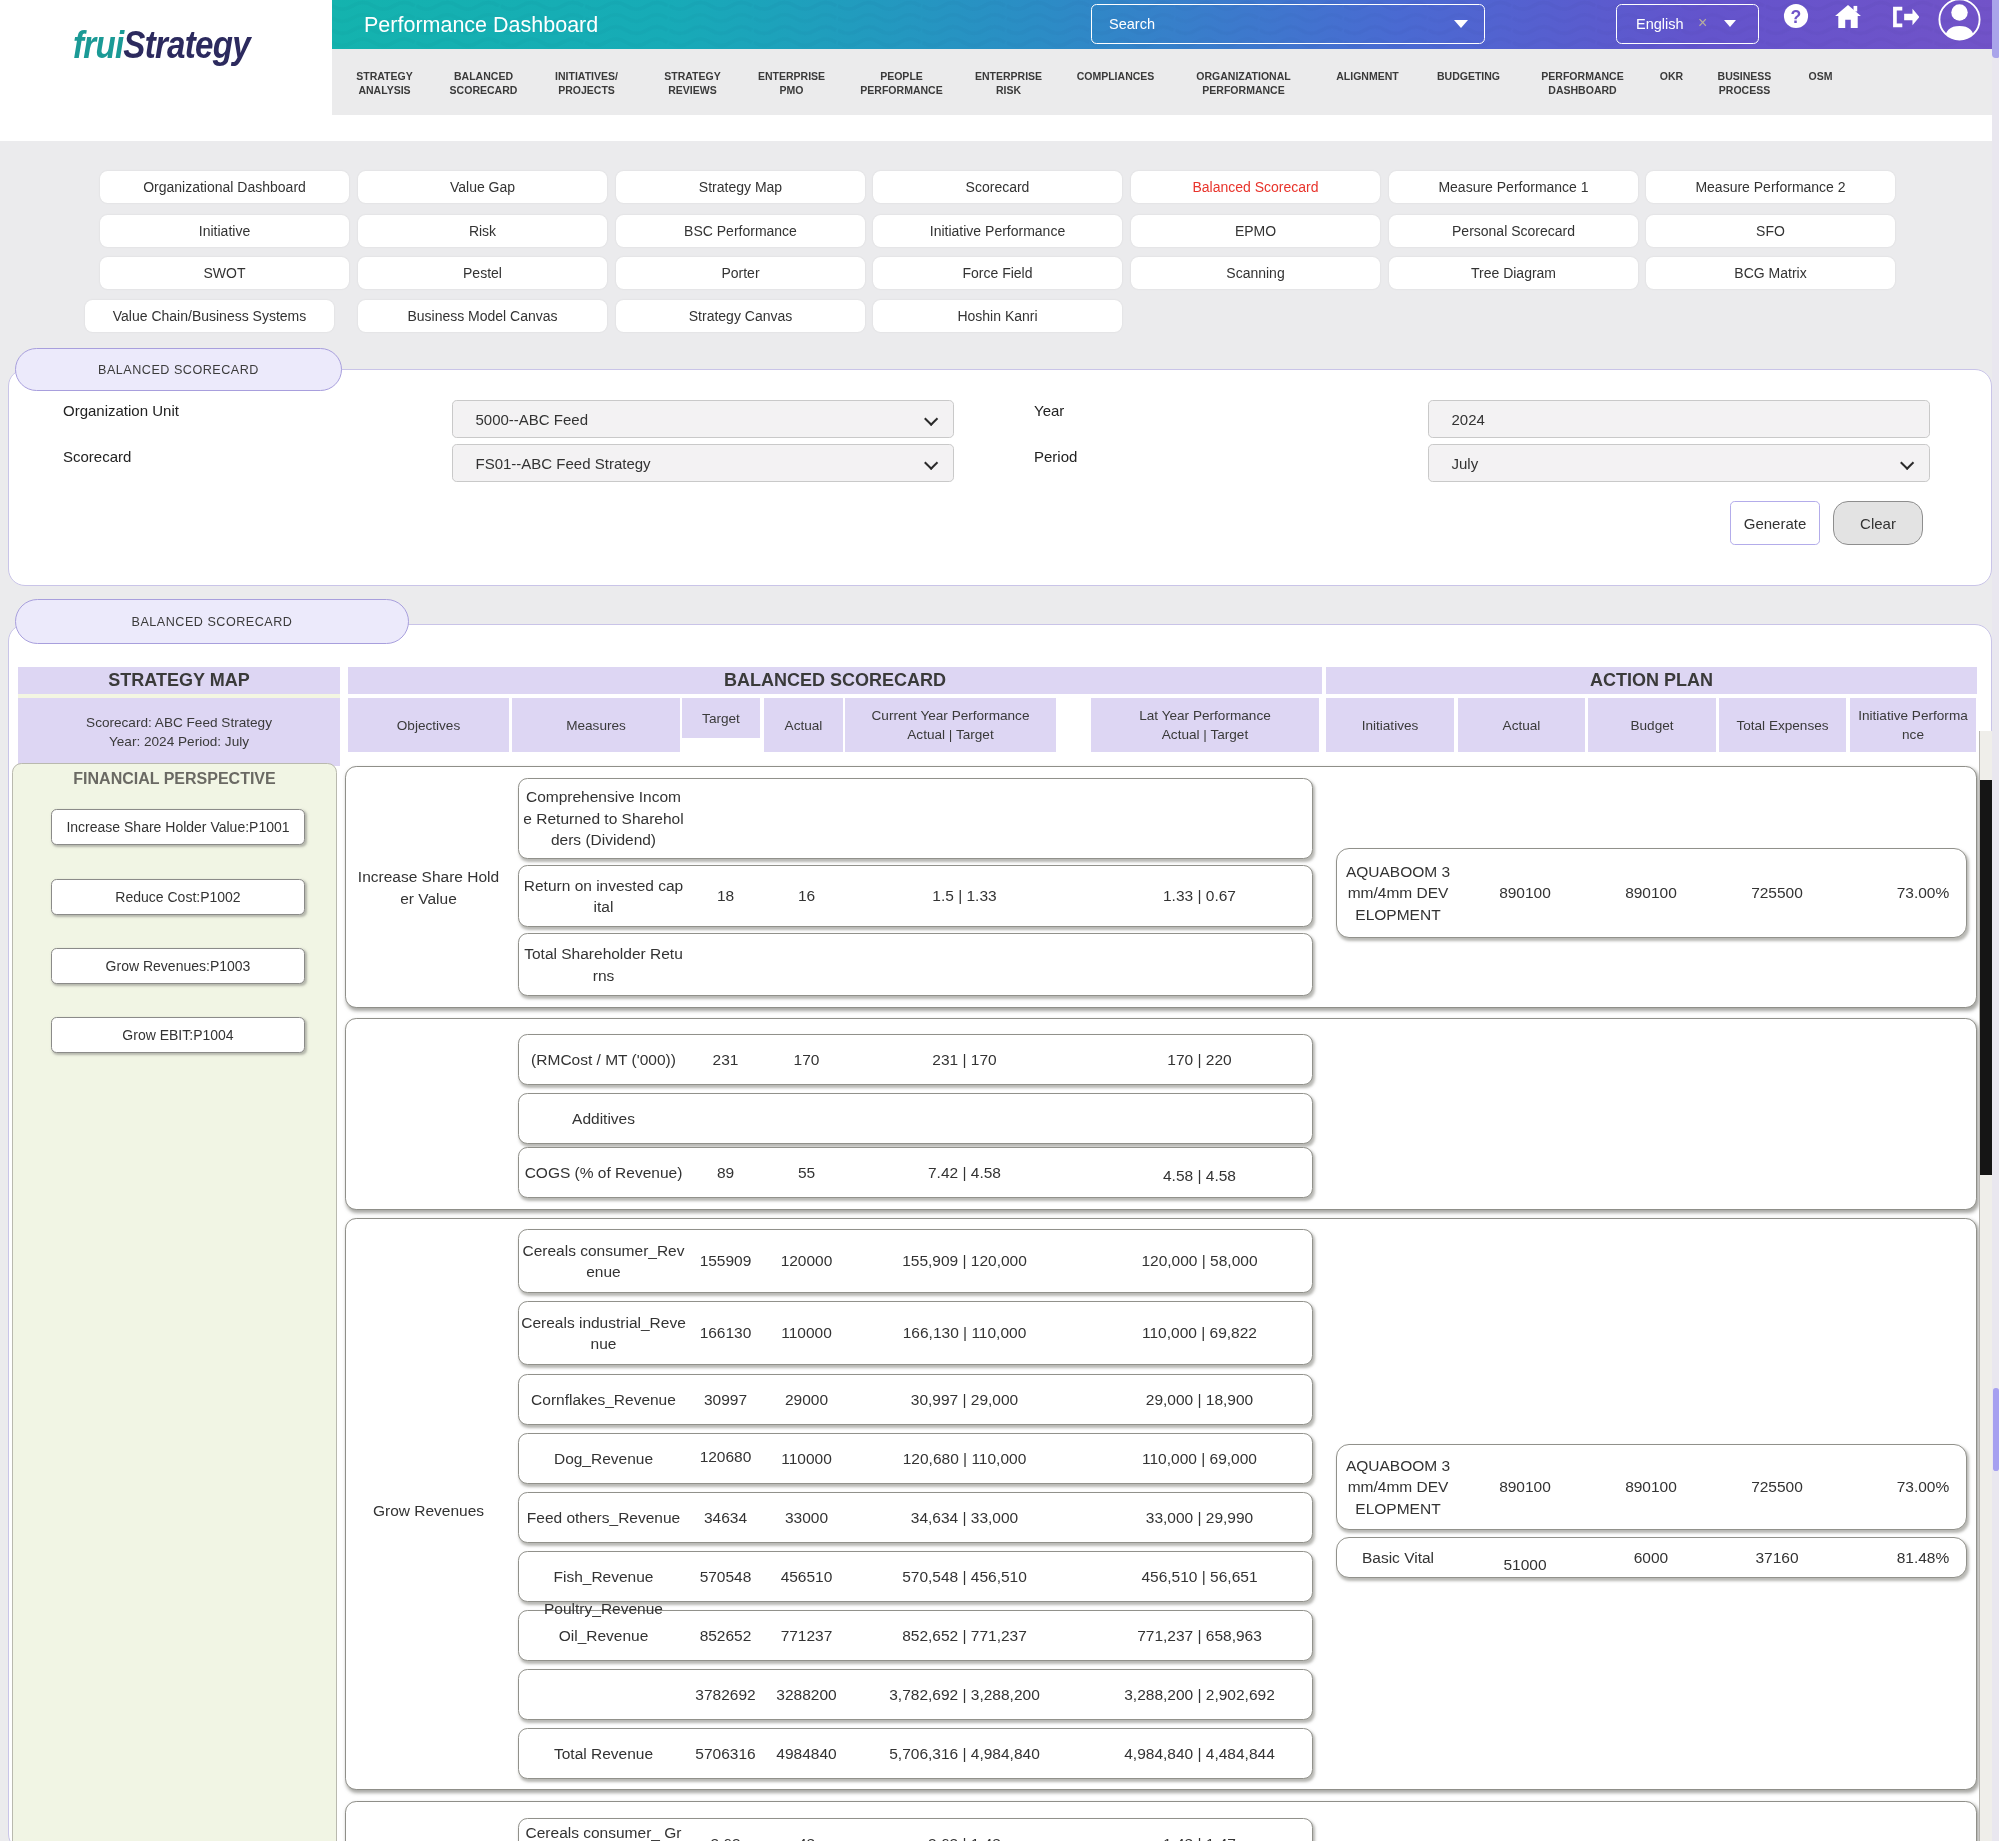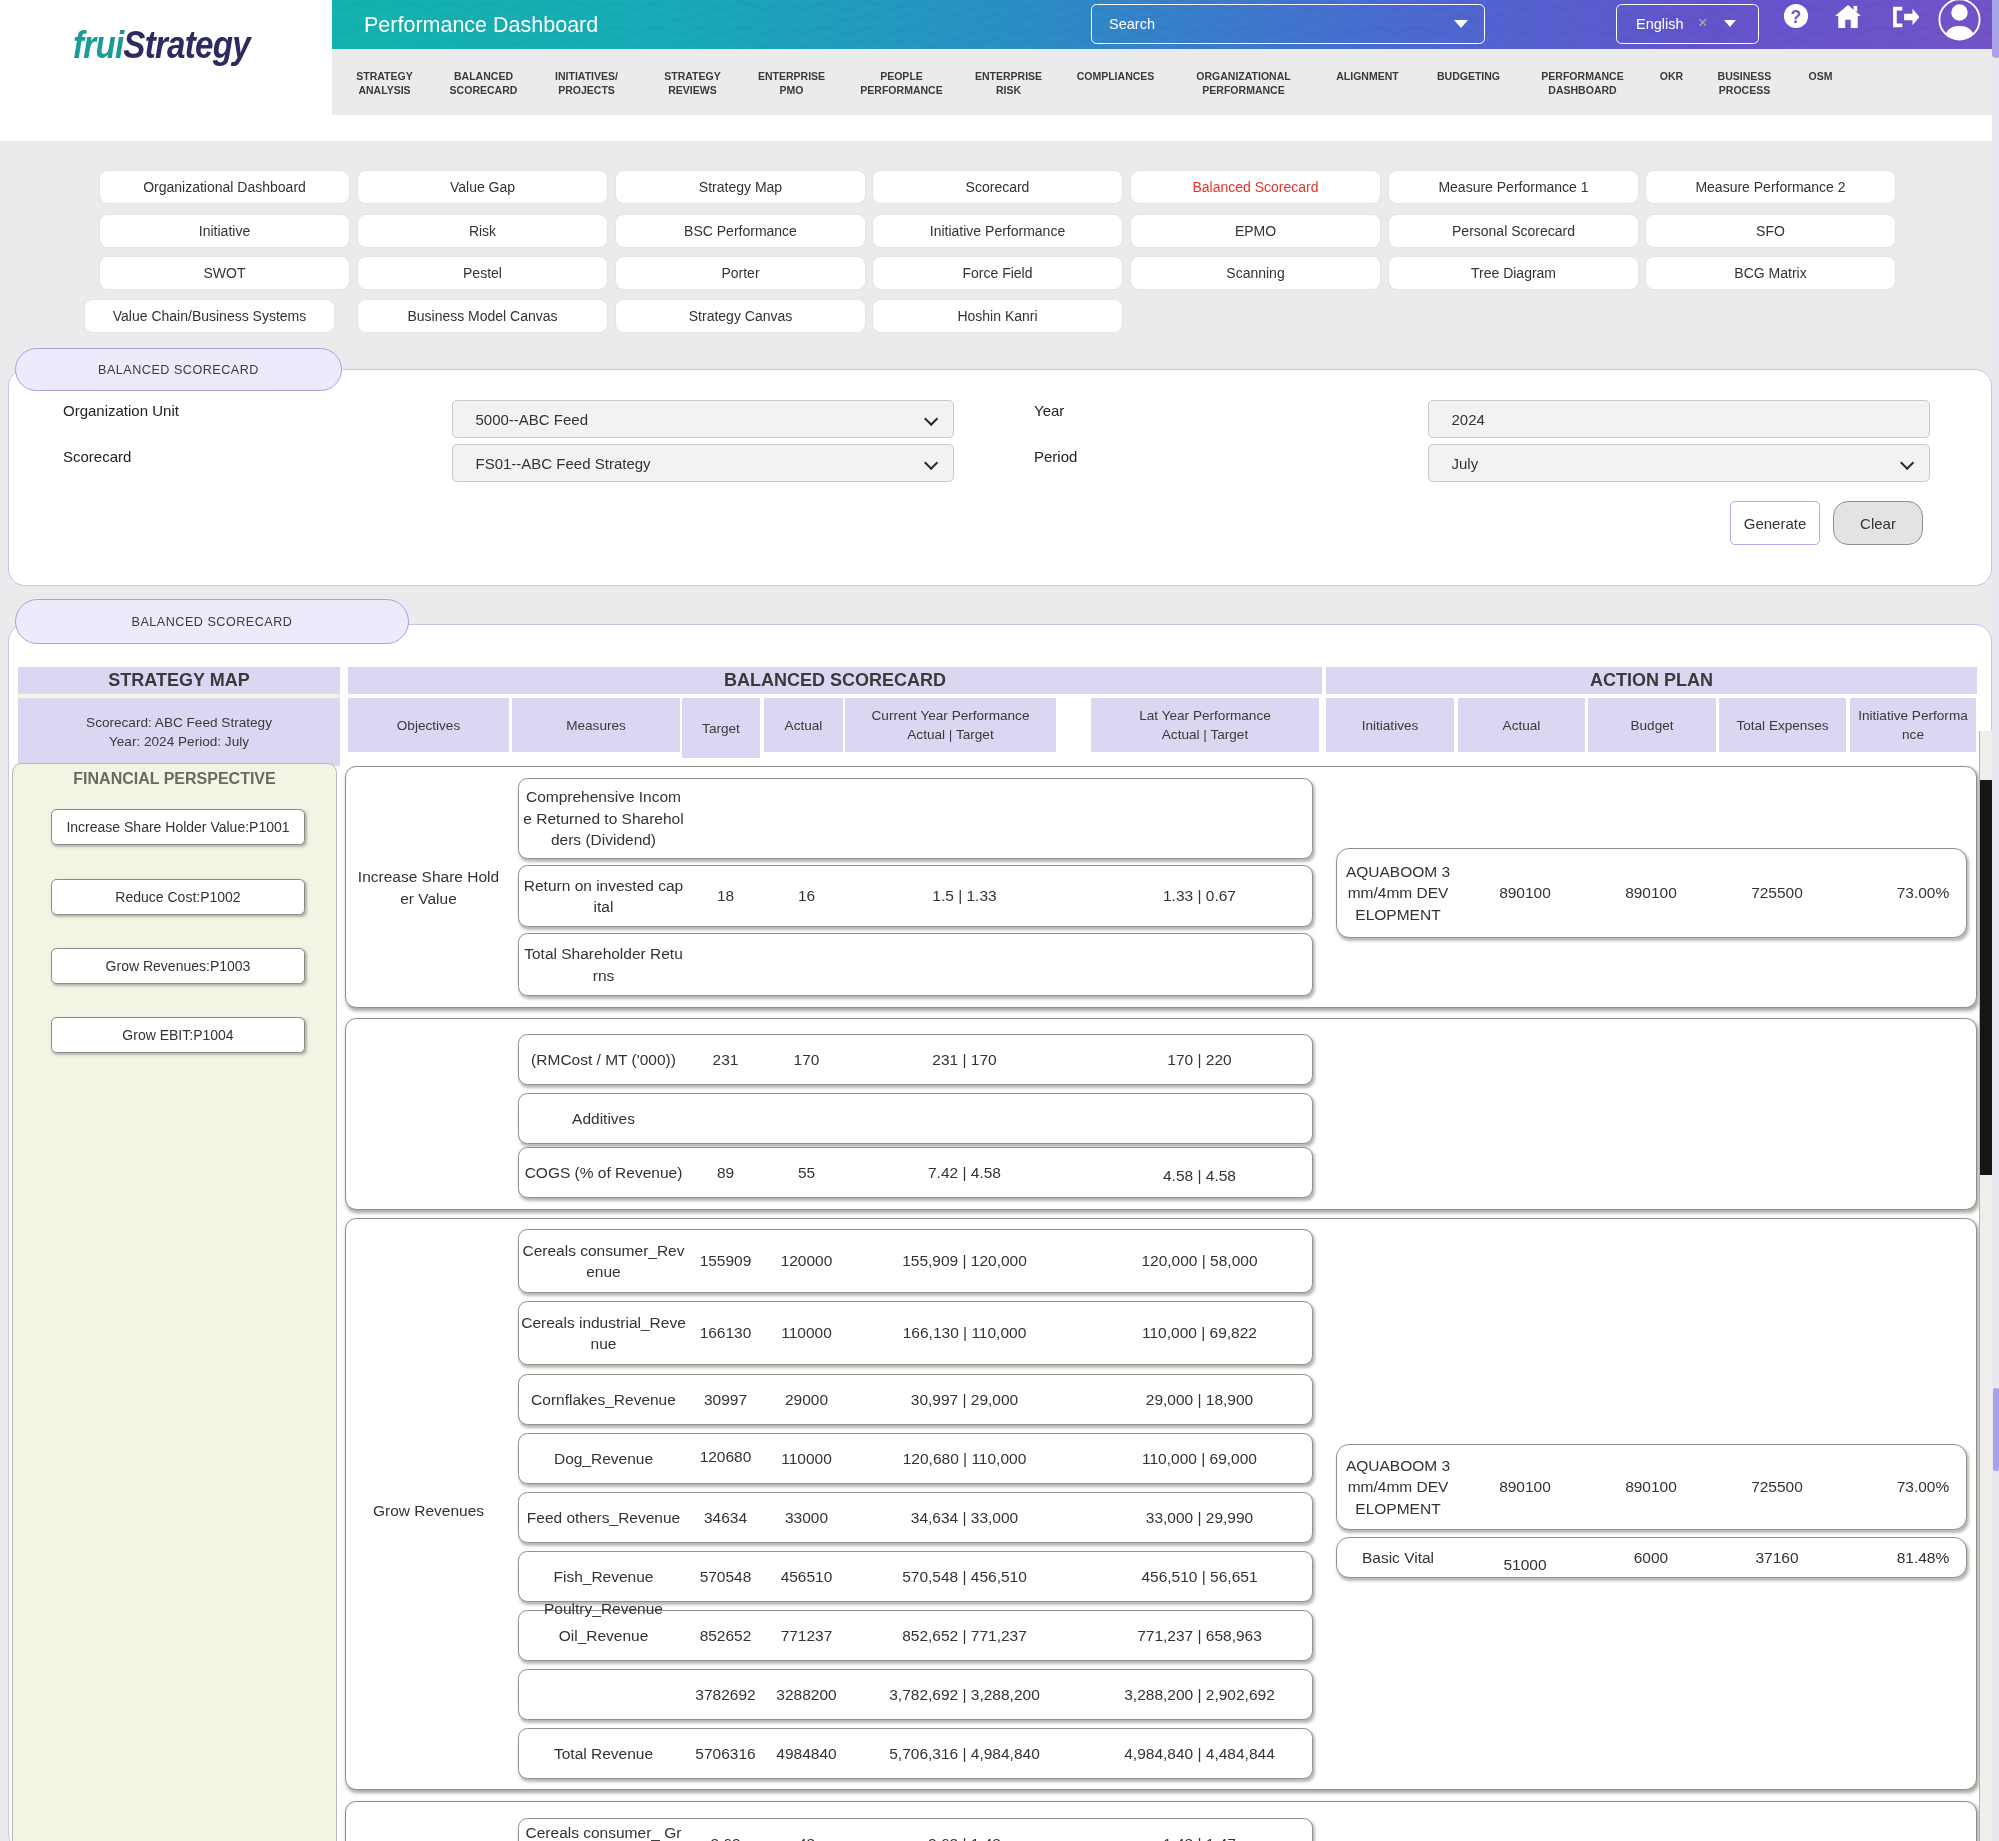--- a/index.html
+++ b/index.html
@@ -117,21 +117,21 @@
 <div class="abs ctr" style="left:1833px;top:501px;width:90px;height:44px;background:#e3e3e3;border:1.9px solid #8e8e8e;border-radius:15px;font-size:15px;color:#333">Clear</div>
 <div class="abs" style="left:7.5px;top:624px;width:1984px;height:1227px;background:#fff;border-radius:17px;border:0.9px solid #c9c4e8"></div>
 <div class="abs ctr" style="left:15px;top:599px;width:394px;height:45px;background:#eceafb;border:1.9px solid #a89fdd;border-radius:22.5px;font-size:12.6px;letter-spacing:0.5px;color:#3b3b3b">BALANCED SCORECARD</div>
 <div class="lavh" style="left:18px;top:667px;width:322px;height:27px;font-size:18px;font-weight:bold">STRATEGY MAP</div>
 <div class="lavh" style="left:348px;top:667px;width:974px;height:27px;font-size:18px;font-weight:bold">BALANCED SCORECARD</div>
 <div class="lavh" style="left:1326px;top:667px;width:651px;height:27px;font-size:18px;font-weight:bold">ACTION PLAN</div>
 <div class="abs" style="left:18px;top:694px;width:322px;height:68px;background:#f3f6e2"></div>
 <div class="lavh" style="left:18px;top:698px;width:322px;height:68px;font-size:13.6px;line-height:19px">Scorecard: ABC Feed Strategy<br>Year: 2024 Period: July</div>
 <div class="lavh" style="left:348px;top:698px;width:161px;height:54px;font-size:13.6px;line-height:19px">Objectives</div>
 <div class="lavh" style="left:512px;top:698px;width:168px;height:54px;font-size:13.6px;line-height:19px">Measures</div>
-<div class="lavh" style="left:682px;top:698px;width:78px;height:60px;font-size:13.6px;line-height:19px">Target</div>
+<div class="lavh" style="left:682px;top:698px;width:78px;height:40px;font-size:13.6px;line-height:19px">Target</div>
 <div class="lavh" style="left:764px;top:698px;width:79px;height:54px;font-size:13.6px;line-height:19px">Actual</div>
 <div class="lavh" style="left:845px;top:698px;width:211px;height:54px;font-size:13.6px;line-height:19px">Current Year Performance<br>Actual | Target</div>
 <div class="lavh" style="left:1091px;top:698px;width:228px;height:54px;font-size:13.6px;line-height:19px">Lat Year Performance<br>Actual | Target</div>
 <div class="lavh" style="left:1326px;top:698px;width:128px;height:54px;font-size:13.6px;line-height:19px">Initiatives</div>
 <div class="lavh" style="left:1458px;top:698px;width:127px;height:54px;font-size:13.6px;line-height:19px">Actual</div>
 <div class="lavh" style="left:1588px;top:698px;width:128px;height:54px;font-size:13.6px;line-height:19px">Budget</div>
 <div class="lavh" style="left:1719px;top:698px;width:127px;height:54px;font-size:13.6px;line-height:19px">Total Expenses</div>
 <div class="lavh" style="left:1850px;top:698px;width:126px;height:54px;font-size:13.6px;line-height:19px">Initiative Performa<br>nce</div>
 <div class="abs" style="left:12px;top:763px;width:325px;height:1124px;background:#f1f5e4;border:0.9px solid #b9b9ae;border-radius:9.4px"></div>
 <div class="abs" style="left:12px;top:770px;width:325px;text-align:center;font-size:16px;font-weight:bold;color:#6a6963">FINANCIAL PERSPECTIVE</div>

